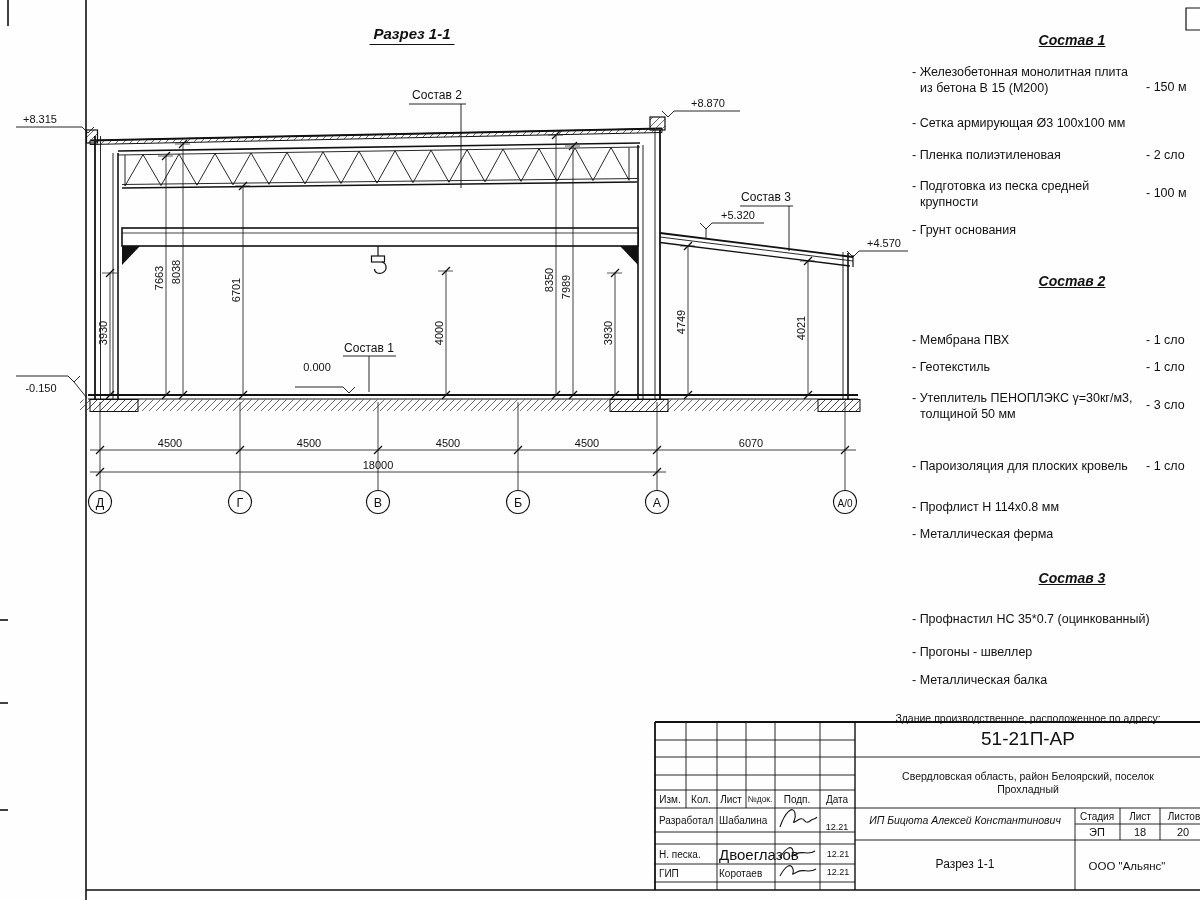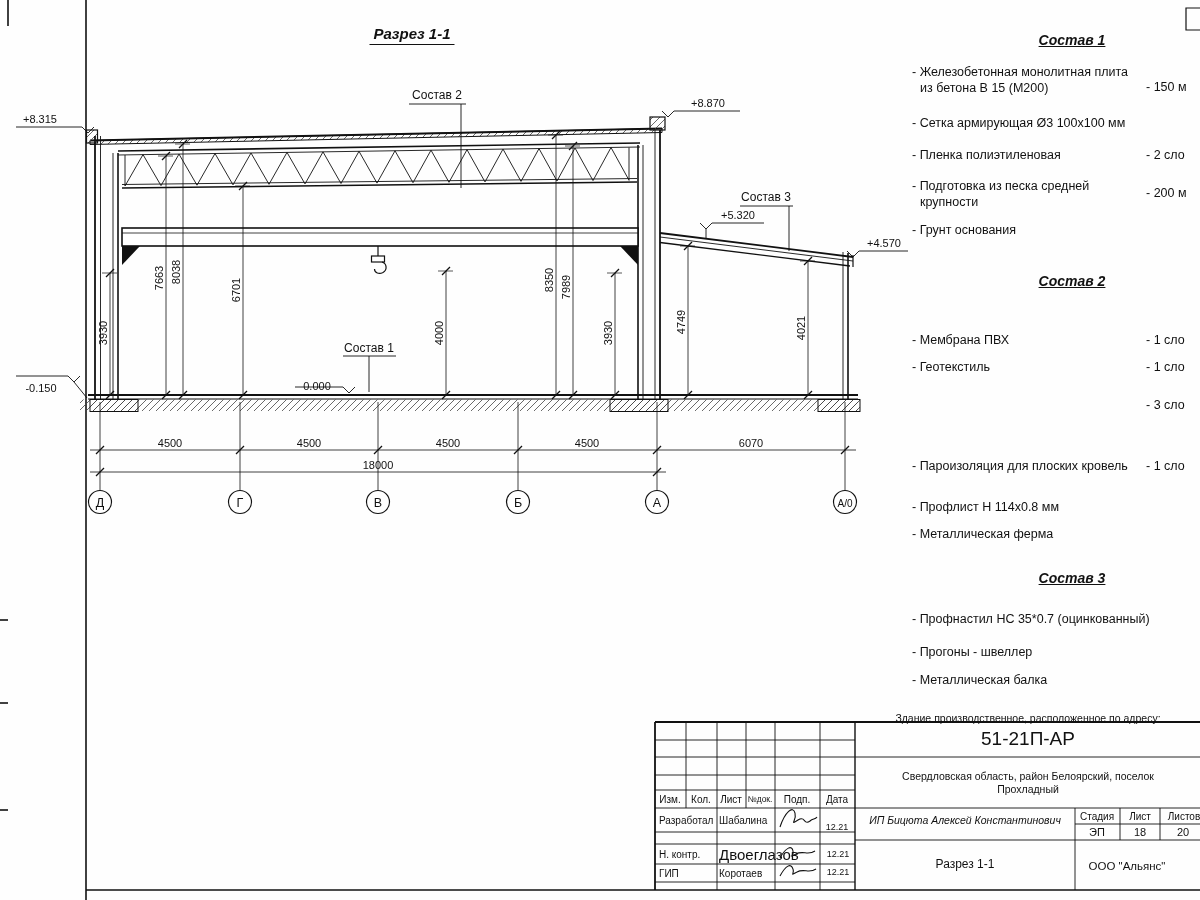--- a/index.html
+++ b/index.html
@@ -222,21 +222,21 @@
 
 <div class="t title" style="left:412px;top:35px">Разрез 1-1</div>
 <div class="t co" style="left:437px;top:95px">Состав 2</div>
 <div class="t co" style="left:766px;top:197px">Состав 3</div>
 <div class="t co" style="left:369px;top:348px">Состав 1</div>
 
 <div class="t dim" style="left:40px;top:119px">+8.315</div>
 <div class="t dim" style="left:708px;top:103px">+8.870</div>
 <div class="t dim" style="left:738px;top:215px">+5.320</div>
 <div class="t dim" style="left:884px;top:243px">+4.570</div>
-<div class="t dim" style="left:317px;top:386px">0.000</div>
+<div class="t dim" style="left:317px;top:367px">0.000</div>
 <div class="t dim" style="left:41px;top:388px">-0.150</div>
 
 <div class="t dim rot" style="left:103px;top:333px">3930</div>
 <div class="t dim rot" style="left:159px;top:278px">7663</div>
 <div class="t dim rot" style="left:176px;top:272px">8038</div>
 <div class="t dim rot" style="left:236px;top:290px">6701</div>
 <div class="t dim rot" style="left:439px;top:333px">4000</div>
 <div class="t dim rot" style="left:549px;top:280px">8350</div>
 <div class="t dim rot" style="left:566px;top:287px">7989</div>
 <div class="t dim rot" style="left:608px;top:333px">3930</div>
@@ -259,28 +259,30 @@
 
 <div class="t h2" style="left:1072px;top:40px">Состав 1</div>
 <div class="item" style="top:65px">- Железобетонная  монолитная плита
 из бетона В 15 (М200)</div>
 <div class="val" style="top:80px">- 150 м</div>
 <div class="item" style="top:116px">- Сетка армирующая Ø3 100х100 мм</div>
 <div class="item" style="top:148px">- Пленка полиэтиленовая</div>
 <div class="val" style="top:148px">- 2 сло</div>
 <div class="item" style="top:179px">- Подготовка из песка средней
 крупности</div>
-<div class="val" style="top:186px">- 200 м</div>
+<div class="val" style="top:186px">- 100 м</div>
 <div class="item" style="top:223px">- Грунт основания</div>
 
 <div class="t h2" style="left:1072px;top:281px">Состав 2</div>
 <div class="item" style="top:333px">- Мембрана ПВХ</div>
 <div class="val" style="top:333px">- 1 сло</div>
 <div class="item" style="top:360px">- Геотекстиль</div>
 <div class="val" style="top:360px">- 1 сло</div>
+<div class="item" style="top:391px">- Утеплитель ПЕНОПЛЭКС γ=30кг/м3,
+толщиной 50 мм</div>
 <div class="val" style="top:398px">- 3 сло</div>
 <div class="item" style="top:459px">- Пароизоляция для плоских кровель</div>
 <div class="val" style="top:459px">- 1 сло</div>
 <div class="item" style="top:500px">- Профлист Н 114х0.8 мм</div>
 <div class="item" style="top:527px">- Металлическая ферма</div>
 
 <div class="t h2" style="left:1072px;top:578px">Состав 3</div>
 <div class="item" style="top:612px">- Профнастил НС 35*0.7 (оцинкованный)</div>
 <div class="item" style="top:645px">- Прогоны - швеллер</div>
 <div class="item" style="top:673px">- Металлическая балка</div>
@@ -293,21 +295,21 @@
 <div class="t st" style="left:670px;top:799px">Изм.</div>
 <div class="t st" style="left:701px;top:799px">Кол.</div>
 <div class="t st" style="left:731px;top:799px">Лист</div>
 <div class="t" style="left:760px;top:799px;font-size:8.5px">№док.</div>
 <div class="t st" style="left:797px;top:799px">Подп.</div>
 <div class="t st" style="left:837px;top:799px">Дата</div>
 
 <div class="tl st" style="left:659px;top:820px">Разработал</div>
 <div class="tl st" style="left:719px;top:820px">Шабалина</div>
 <div class="t" style="left:837px;top:827px;font-size:9px">12.21</div>
-<div class="tl st" style="left:659px;top:854px">Н. контр.</div>
+<div class="tl st" style="left:659px;top:854px">Н. песка.</div>
 <div class="tl" style="left:719px;top:854px;font-size:15px">Двоеглазов</div>
 <div class="t" style="left:838px;top:854px;font-size:9px">12.21</div>
 <div class="tl st" style="left:659px;top:873px">ГИП</div>
 <div class="tl st" style="left:719px;top:873px">Коротаев</div>
 <div class="t" style="left:838px;top:872px;font-size:9px">12.21</div>
 
 <div class="t" style="left:965px;top:820px;font-size:10.5px;font-style:italic">ИП Бицюта Алексей Константинович</div>
 <div class="t st" style="left:1097px;top:816px">Стадия</div>
 <div class="t st" style="left:1140px;top:816px">Лист</div>
 <div class="t st" style="left:1184px;top:816px">Листов</div>

